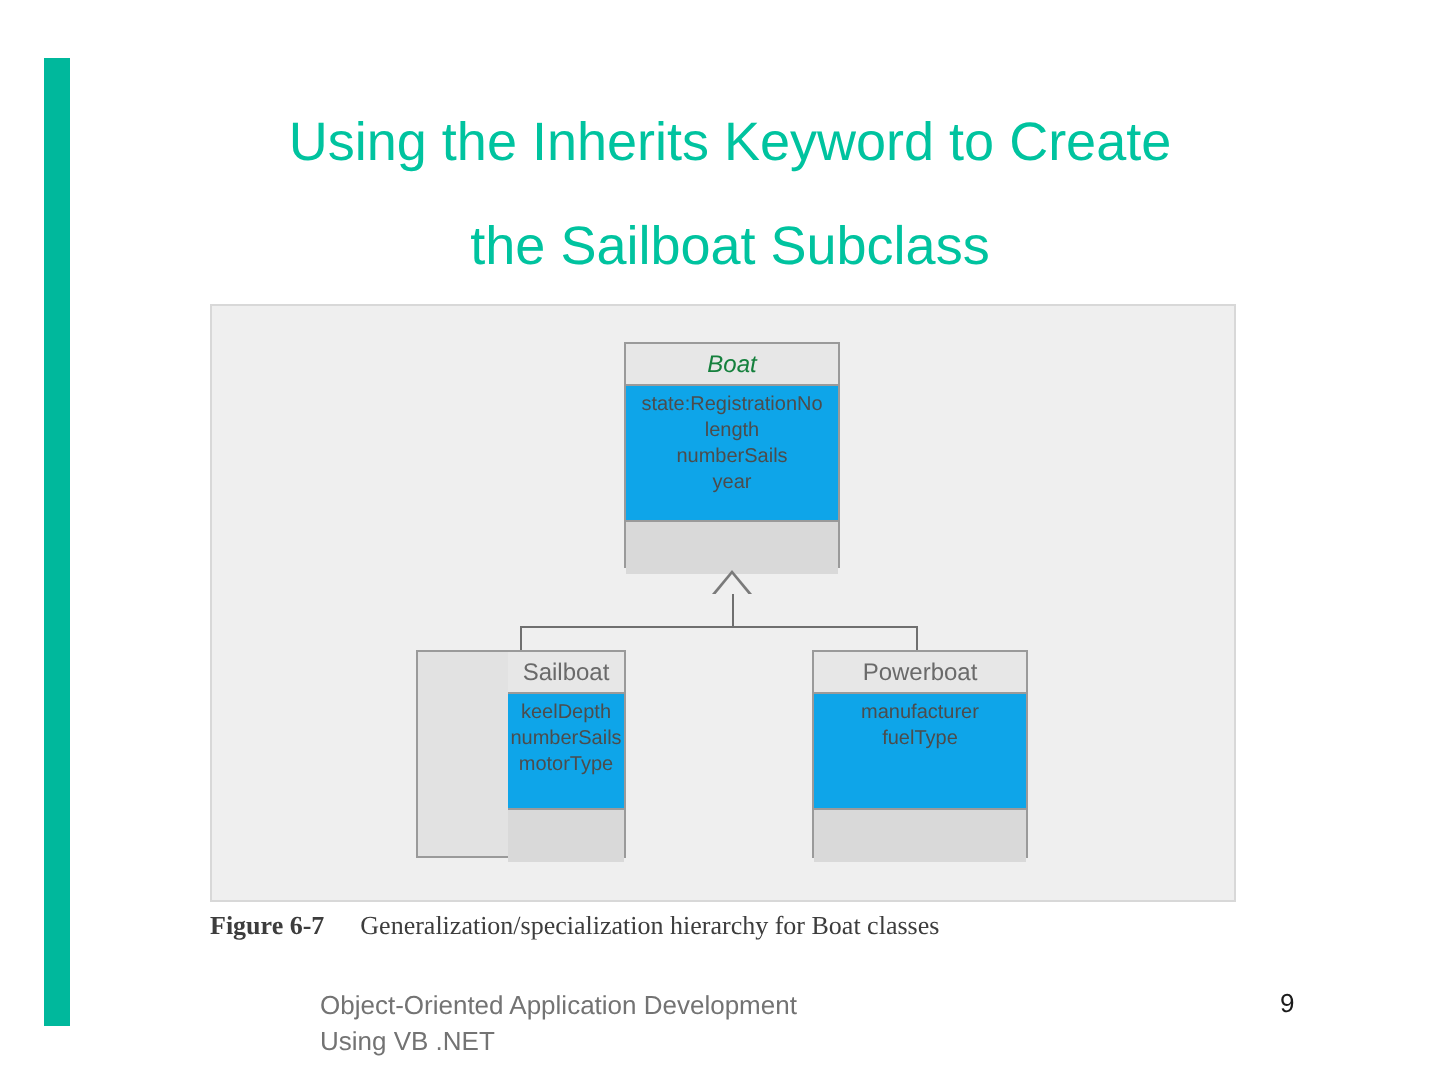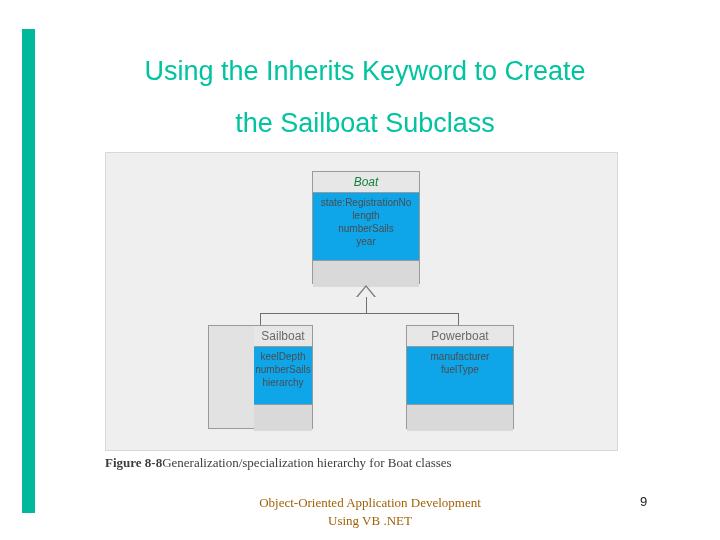--- a/index.html
+++ b/index.html
@@ -144,32 +144,33 @@
     top: 455px;
     width: 520px;
     font-size: 13px;
     color: #3d3d3d;
     font-family: "Liberation Serif", serif;
   }
   .caption b {
     font-weight: bold;
   }
   .caption .cap-text {
+    margin-left: 18px;
   }
   
   .footer {
     position: absolute;
     left: 160px;
     top: 494px;
     width: 420px;
-    text-align: center;
+    text-align: left;
     font-size: 13px;
-    color: #a16207;
+    color: #737373;
     line-height: 18px;
-    font-family: Liberation Serif, serif;
+    font-family: Liberation Sans, sans-serif;
   }
   .page-number {
     position: absolute;
     left: 640px;
     top: 494px;
     font-size: 13px;
     color: #1a1a1a;
     font-family: "Liberation Sans", sans-serif;
   }
 </style>
@@ -207,39 +208,39 @@
 
     <div class="line" style="left:154px; top:160px; width:1px; height:12px;"></div>
 
     <div class="line" style="left:352px; top:160px; width:1px; height:12px;"></div>
 
     <div class="uml-box" id="sailboat-box">
       <div class="uml-header plain">Sailboat</div>
       <div class="uml-attrs">
         <div>keelDepth</div>
         <div>numberSails</div>
-        <div>hierarchy</div>
+        <div>motorType</div>
       </div>
       <div class="uml-ops"></div>
     </div>
 
     <div class="uml-box" id="powerboat-box">
       <div class="uml-header plain">Powerboat</div>
       <div class="uml-attrs">
         <div>manufacturer</div>
         <div>fuelType</div>
         <div></div>
       </div>
       <div class="uml-ops"></div>
     </div>
 
   </div>
 
   <div class="caption">
-    <b>Figure 8-8</b><span class="cap-text">Generalization/specialization hierarchy for Boat classes</span>
+    <b>Figure 6-7</b><span class="cap-text">Generalization/specialization hierarchy for Boat classes</span>
   </div>
 
   <div class="footer">
     <div>Object-Oriented Application Development</div>
     <div>Using VB .NET</div>
   </div>
 
   <div class="page-number">9</div>
 
 </div>

